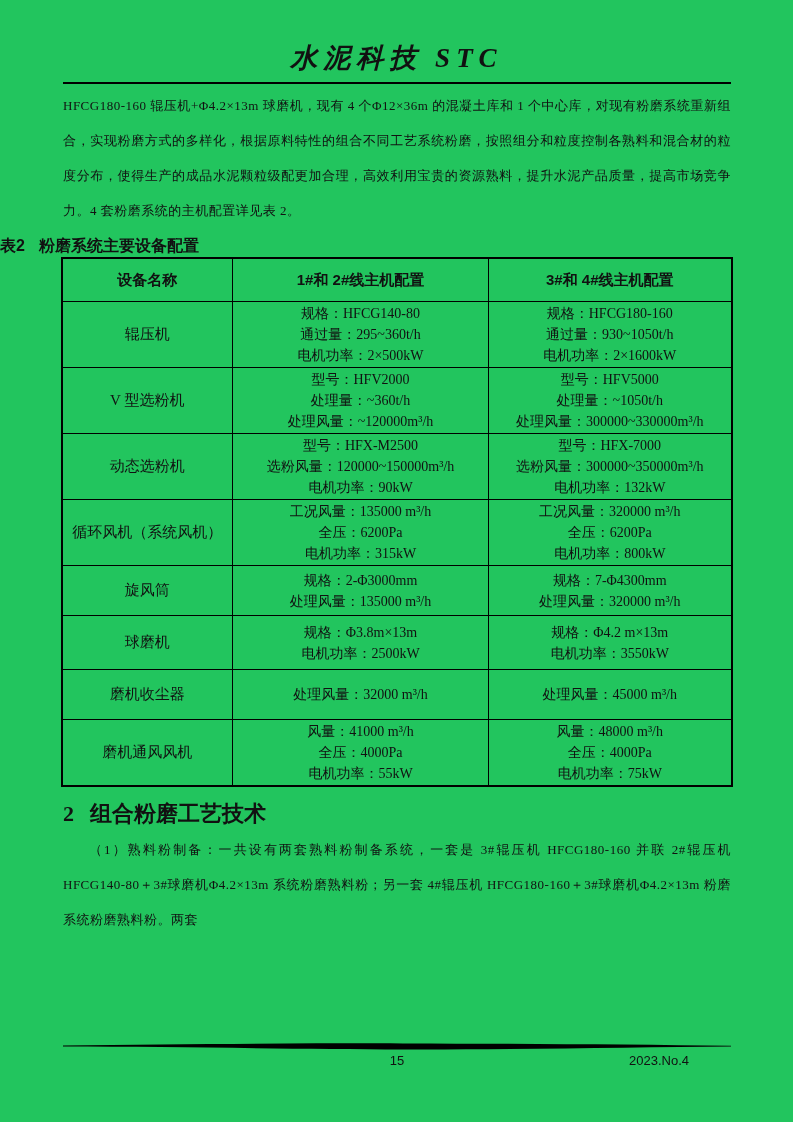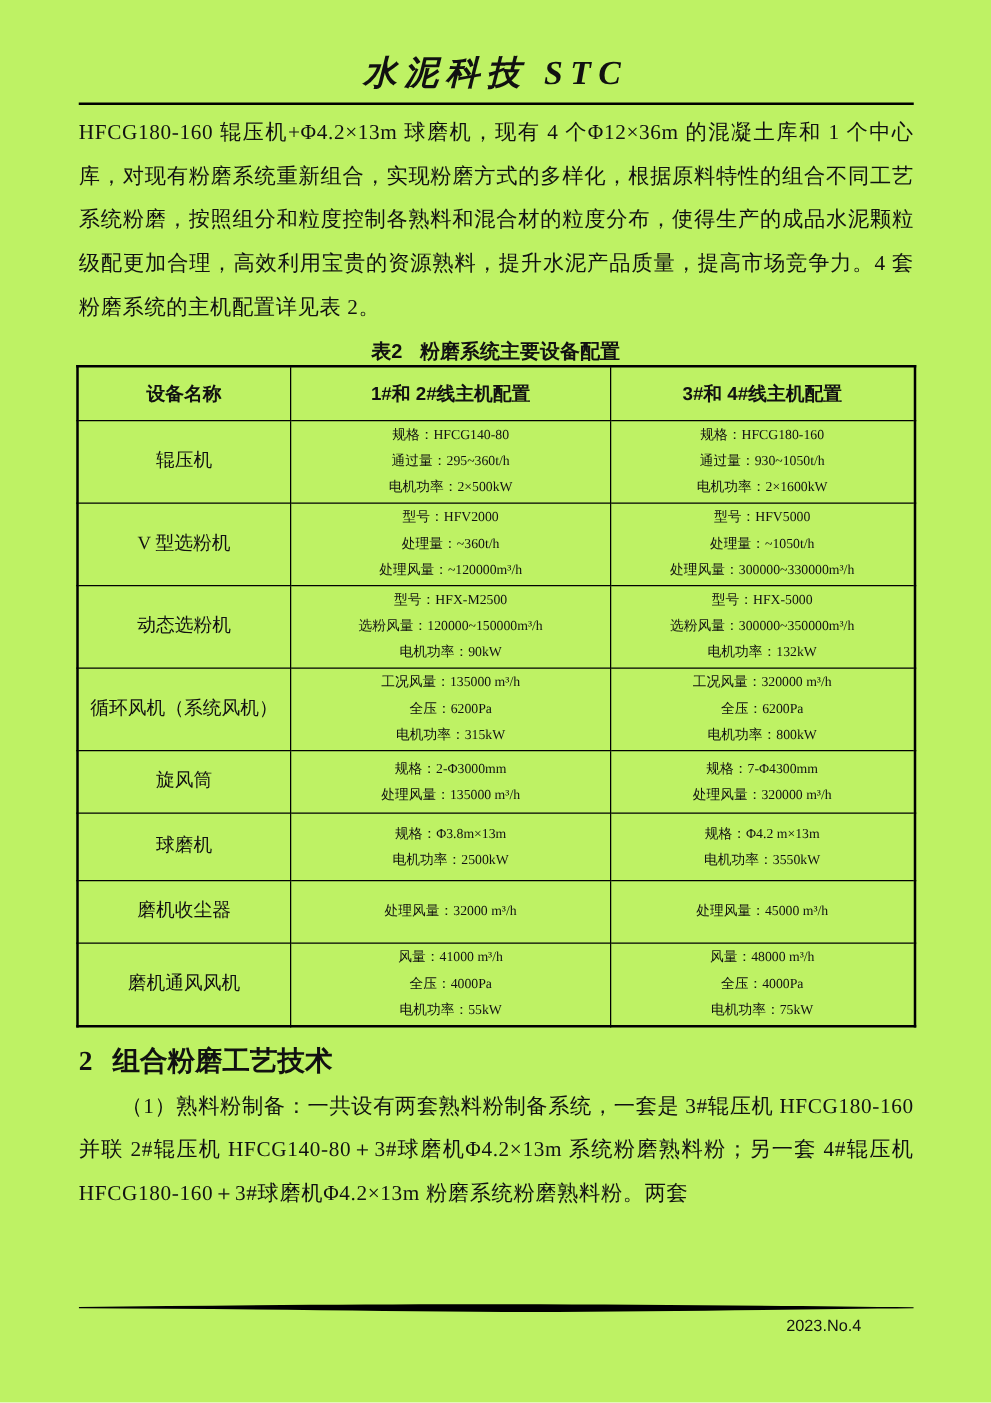--- a/index.html
+++ b/index.html
@@ -1,47 +1,47 @@
 <!DOCTYPE html>
 <html><head>
 <meta charset="utf-8">
 <style>
   html,body{margin:0;padding:0;background:#ffffff;}
   .page{
     position:relative;
     width:793px;height:1122px;
-    background:#bef264;
+    background:#22c55e;
     color:#111111;
     font-family:"Liberation Serif","DejaVu Serif",serif;
     overflow:hidden;
   }
   
   .header{padding-top:40px;}
   .journal-title{
     text-align:center;
     font-size:27px;
     font-weight:700;
     font-style:italic;
     letter-spacing:6px;
     font-family:"Liberation Serif","DejaVu Serif",serif;
   }
   .header-rule{margin:6px 62px 0 63px;border-top:2px solid #000;}
   
   .body-text{
     margin:5px 62px 0 63px;
-    font-size:17px;
+    font-size:13px;
     line-height:35px;
     text-align:justify;
     letter-spacing:0.5px;
   }
   .intro{margin-top:4px;}
   
   .table-caption{
     margin-top:8px;
-    text-align:center;
+    text-align:left;
     font-weight:700;
     font-size:16px;
     font-family:"Liberation Sans","DejaVu Sans",sans-serif;
   }
   .cap-text{margin-left:14px;}
   
   .equip-table{
     width:670px;
     margin:0 auto 0 auto;
     border-collapse:collapse;
@@ -55,21 +55,21 @@
     padding:1px 4px;
     overflow:hidden;
   }
   .equip-table th{
     font-family:"Liberation Sans","DejaVu Sans",sans-serif;
     font-weight:700;
     font-size:15px;
     height:40px;
   }
   .equip-table td{
-    font-size:11px;
+    font-size:14px;
     line-height:21px;
   }
   td.dev-name{font-size:15px;}
   
   tbody tr:nth-child(1){height:66px;}
   tbody tr:nth-child(2){height:66px;}
   tbody tr:nth-child(3){height:66px;}
   tbody tr:nth-child(4){height:66px;}
   tbody tr:nth-child(5){height:50px;}
   tbody tr:nth-child(6){height:54px;}
@@ -156,21 +156,21 @@
           </td>
         </tr>
         <tr>
           <td class="dev-name">动态选粉机</td>
           <td>
             <div class="cell-line">型号：HFX-M2500</div>
             <div class="cell-line">选粉风量：120000~150000m³/h</div>
             <div class="cell-line">电机功率：90kW</div>
           </td>
           <td>
-            <div class="cell-line">型号：HFX-5000</div>
+            <div class="cell-line">型号：HFX-7000</div>
             <div class="cell-line">选粉风量：300000~350000m³/h</div>
             <div class="cell-line">电机功率：132kW</div>
           </td>
         </tr>
         <tr>
           <td class="dev-name">循环风机（系统风机）</td>
           <td>
             <div class="cell-line">工况风量：135000 m³/h</div>
             <div class="cell-line">全压：6200Pa</div>
             <div class="cell-line">电机功率：315kW</div>
@@ -233,17 +233,18 @@
   </h2>
 
 
   <p class="body-text p-item">（1）熟料粉制备：一共设有两套熟料粉制备系统，一套是 3#辊压机 HFCG180-160 并联 2#辊压机 HFCG140-80＋3#球磨机Φ4.2×13m 系统粉磨熟料粉；另一套 4#辊压机 HFCG180-160＋3#球磨机Φ4.2×13m 粉磨系统粉磨熟料粉。两套</p>
 
   <div class="footer">
     <svg class="footer-rule" width="668" height="9" viewBox="0 0 668 9" preserveAspectRatio="none" aria-hidden="true">
       <path d="M0 3.6 C120 2.2, 240 1.2, 340 1.4 C450 1.6, 570 2.6, 668 3.8 L668 4.6 C570 5.4, 450 7.8, 340 7.5 C240 7.2, 120 4.9, 0 4.6 Z" fill="#000000"></path>
     </svg>
     <div class="footer-row">
+      <span class="page-num">15</span>
       <span class="issue">2023.No.4</span>
     </div>
   </div>
 
 </div>
 
 </body></html>

